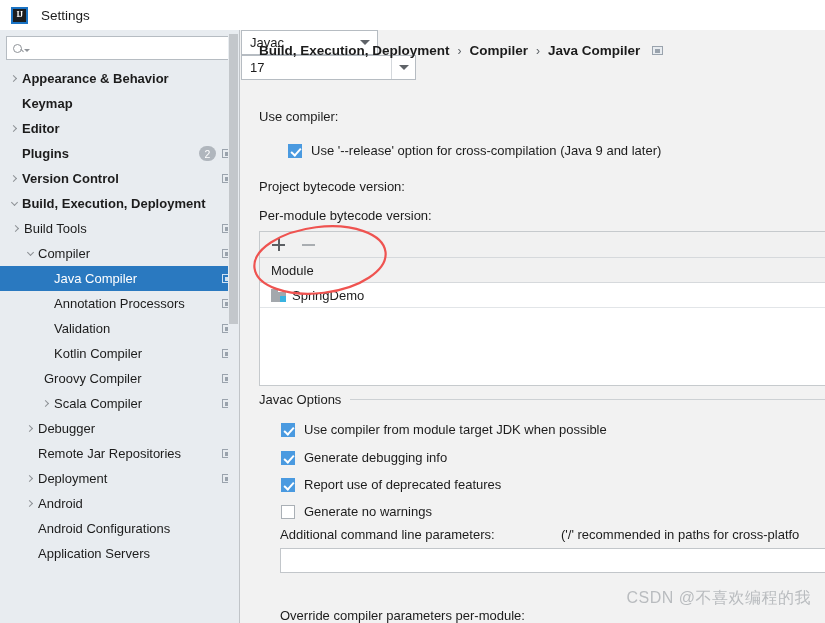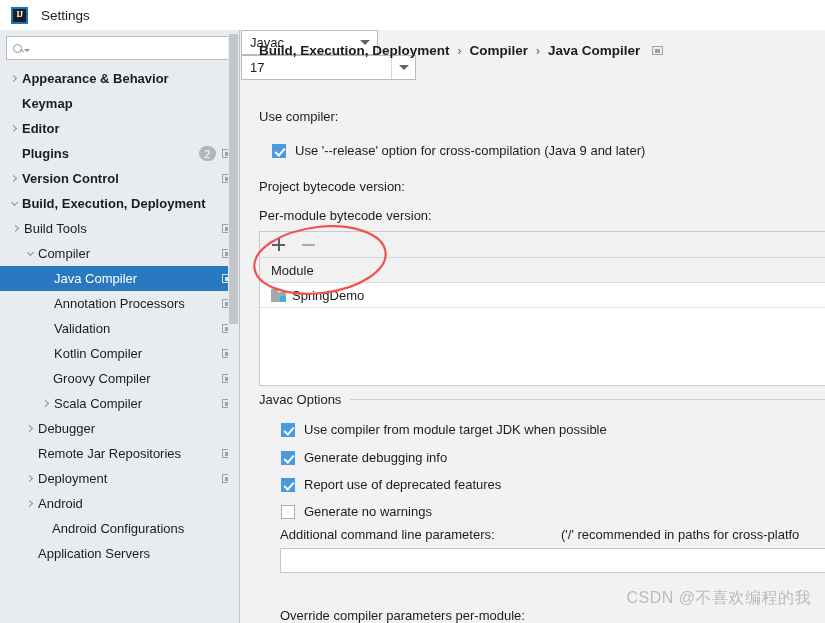--- a/index.html
+++ b/index.html
@@ -399,21 +399,21 @@
         <div class="tree-row" style="padding-left: 38px;">
           <span class="arrow"></span>
           <span class="label">Validation</span>
           <span class="boxicon"></span>
         </div>
         <div class="tree-row" style="padding-left: 38px;">
           <span class="arrow"></span>
           <span class="label">Kotlin Compiler</span>
           <span class="boxicon"></span>
         </div>
-        <div class="tree-row" style="padding-left: 37px;">
+        <div class="tree-row" style="padding-left: 28px;">
           <span class="arrow"></span>
           <span class="label">Groovy Compiler</span>
           <span class="boxicon"></span>
         </div>
         <div class="tree-row" style="padding-left: 38px;">
           <span class="arrow">
             <i class="right"></i>
           </span>
           <span class="label">Scala Compiler</span>
           <span class="boxicon"></span>
@@ -435,21 +435,21 @@
           </span>
           <span class="label">Deployment</span>
           <span class="boxicon"></span>
         </div>
         <div class="tree-row" style="padding-left: 22px;">
           <span class="arrow">
             <i class="right"></i>
           </span>
           <span class="label">Android</span>
         </div>
-        <div class="tree-row" style="padding-left: 36px;">
+        <div class="tree-row" style="padding-left: 22px;">
           <span class="arrow"></span>
           <span class="label">Android Configurations</span>
         </div>
         <div class="tree-row" style="padding-left: 22px;">
           <span class="arrow"></span>
           <span class="label">Application Servers</span>
         </div>
       </div>
     <div id="sb-track">
       <div id="sb-thumb"></div>
@@ -470,21 +470,21 @@
     <div class="row" style="left:18px; top:79px;">
       <span class="lbl">Use compiler:</span>
     </div>
     <div class="combo" style="left:110px; top:78px; width:137px;">
       <span class="val">Javac</span>
       <span class="caret-btn">
           <i class="caret"></i>
         </span>
     </div>
 
-    <div class="row" style="left:3px; top:113px;padding-left:28px;">
+    <div class="row" style="left:19px; top:113px;padding-left:28px;">
       <span class="cb on"></span>
       <span class="lbl">Use '--release' option for cross-compilation (Java 9 and later)</span>
     </div>
 
     <div class="row" style="left:18px; top:149px;">
       <span class="lbl">Project bytecode version:</span>
     </div>
     <div class="combo split" style="left:178px; top:146px; width:175px;">
       <span class="val">17</span>
       <span class="caret-btn">

